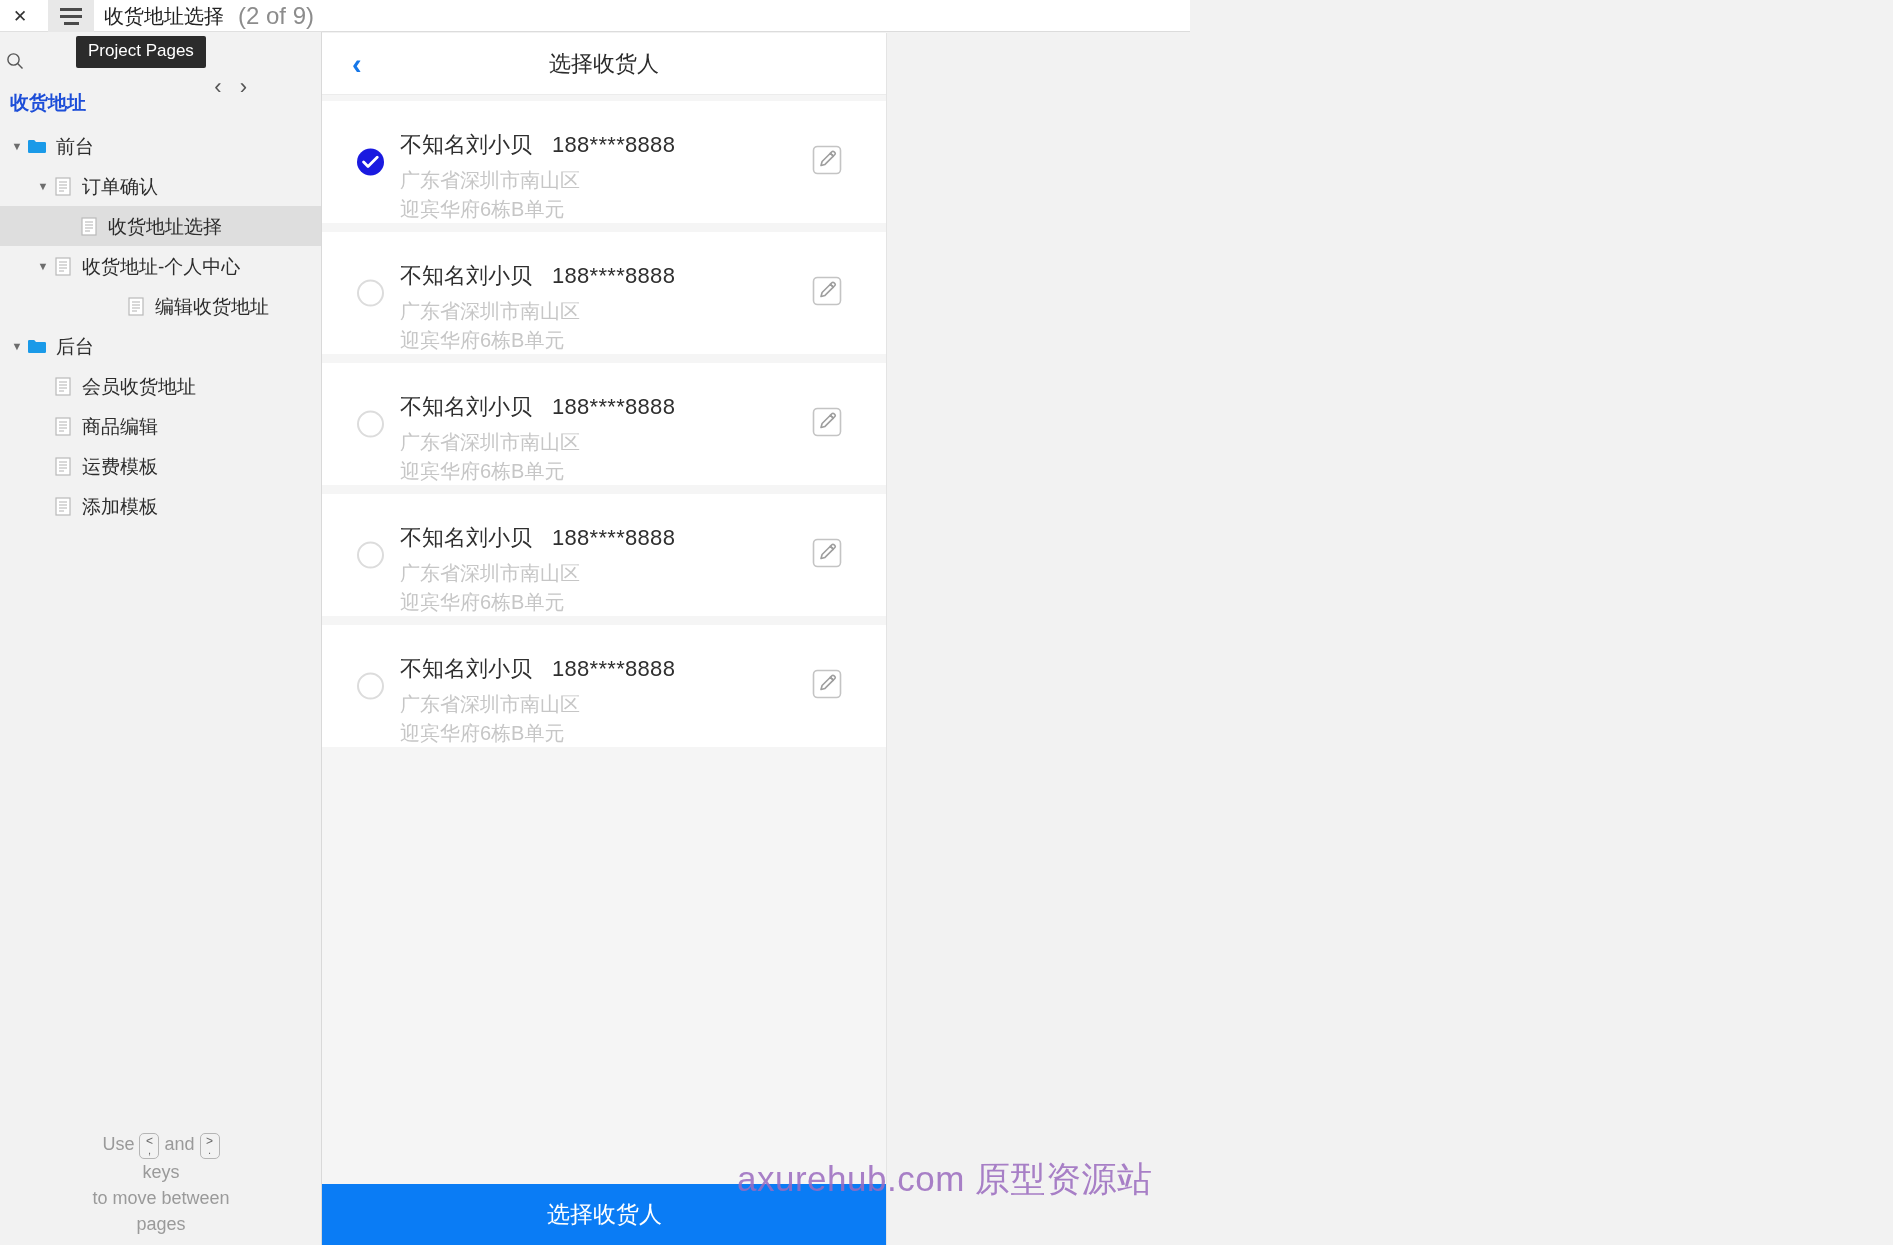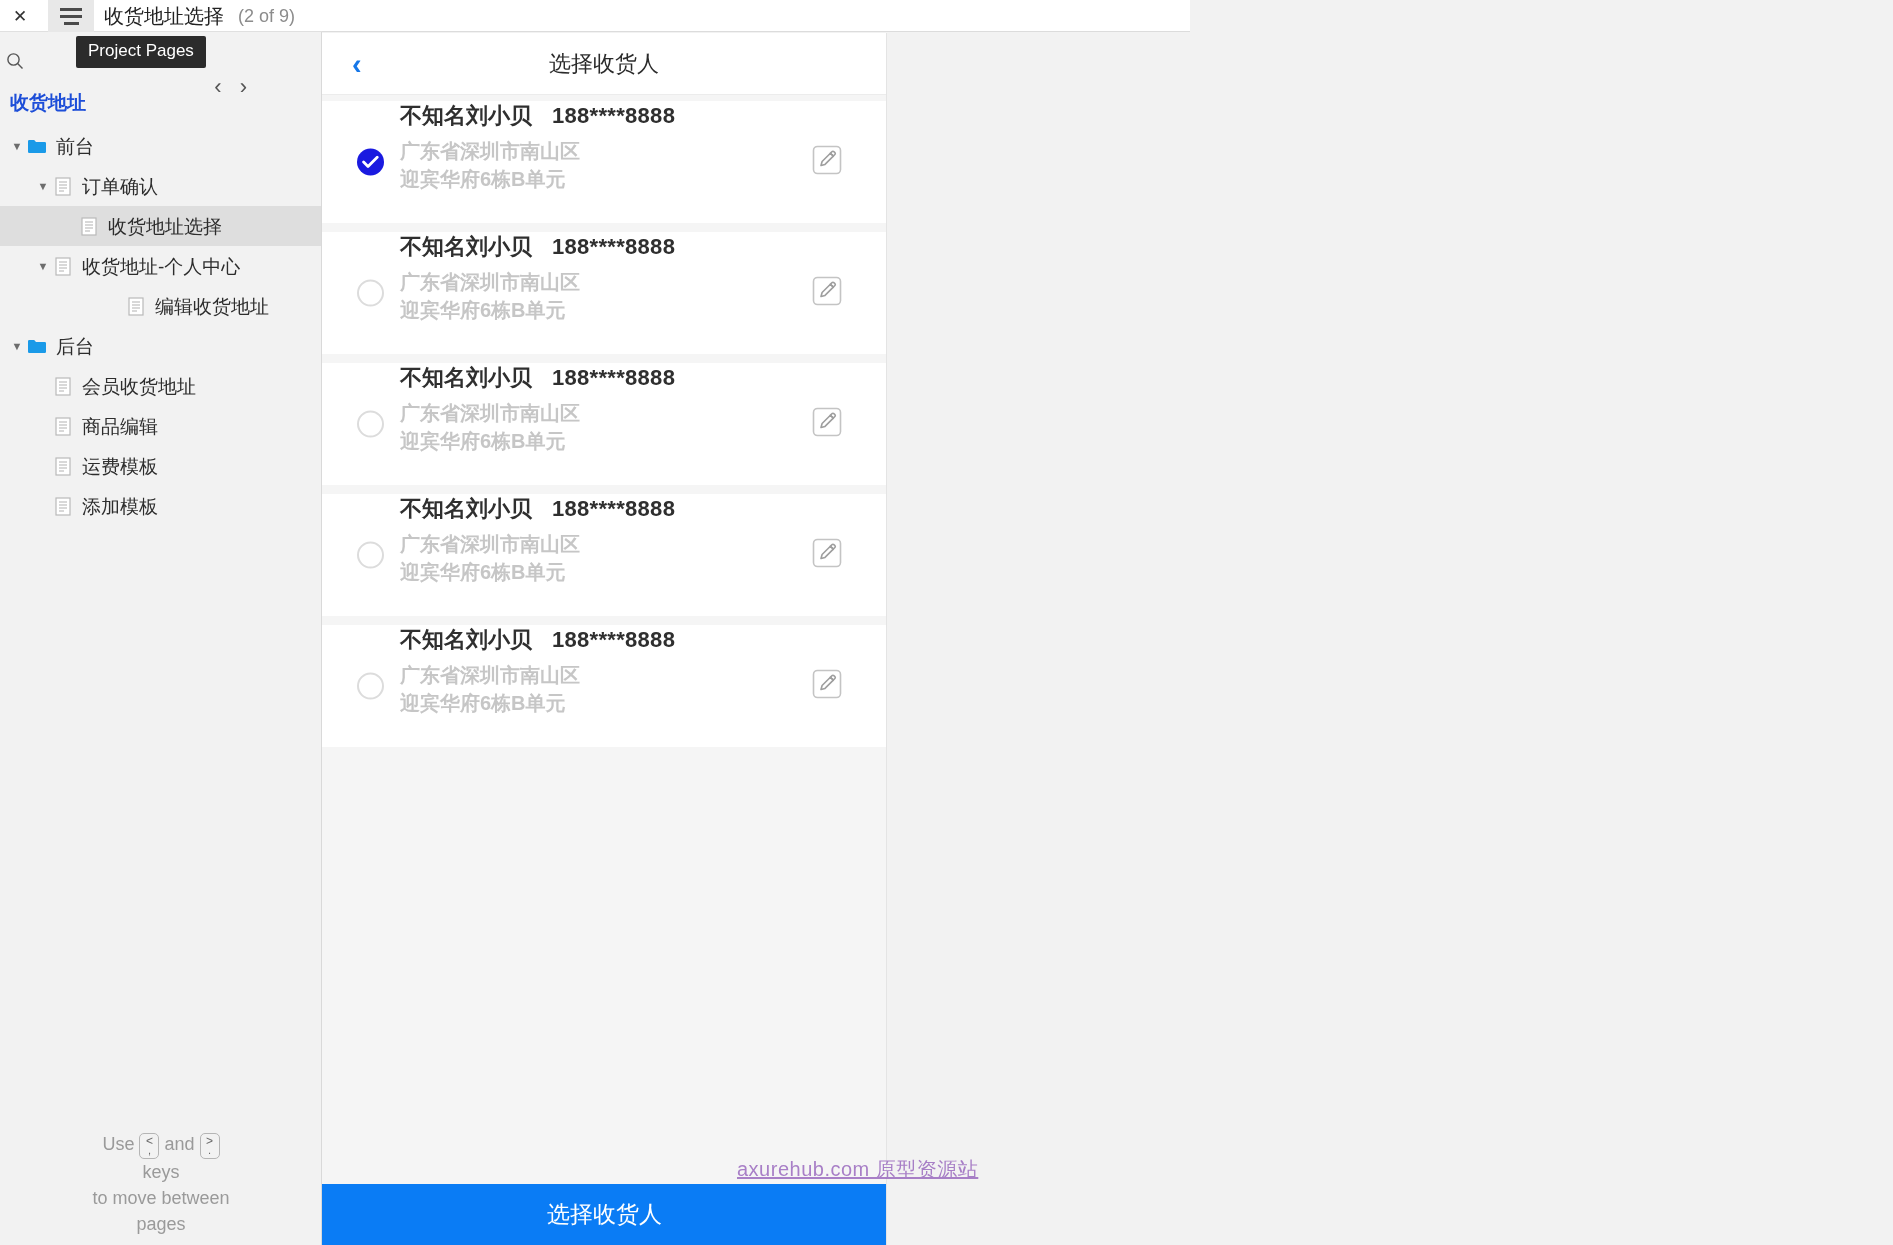--- a/index.html
+++ b/index.html
@@ -34,21 +34,21 @@
   .hamburger span {
     display: block; width: 22px; height: 3px; background: #4a4a4a; margin: 2px 0;
   }
   .hamburger span:nth-child(2) { width: 22px; }
   .hamburger span:nth-child(3) { width: 15px; }
   .page-title-top {
     position: absolute; left: 104px; top: 0; height: 32px;
     display: flex; align-items: center; gap: 14px;
     font-size: 20px; color: #222;
   }
-  .page-count { font-size: 18px; color: #8c8c8c; }
+  .page-count { font-size: 24px; color: #8c8c8c; }
 
   
   .tooltip {
     position: absolute; left: 76px; top: 36px;
     background: #2b2b2b; color: #fff;
     font-size: 17px; padding: 5px 12px 7px 12px;
     border-radius: 2px; white-space: nowrap;
     z-index: 40;
   }
 
@@ -123,23 +123,22 @@
   }
   .back-chevron {
     position: absolute; left: 30px; top: 50%; transform: translateY(-50%);
     color: #1677e8; font-size: 29px; font-weight: bold; line-height: 1;
   }
   .phone-header-title { font-size: 22px; color: #2b2b2b; }
 
   .addr-list { background: #f5f5f5; }
   .addr-card {
     position: relative; background: #fff; height: 122px;
-    display: flex; align-items: flex-start;
+    display: flex; align-items: flex-end;
     margin-bottom: 9px;
-    font-weight: bold;
   }
   .addr-card:first-child { margin-top: 6px; }
   .radio-wrap {
     position: absolute; left: 35px; top: 50%; transform: translateY(-50%);
   }
   .radio {
     width: 27px; height: 27px; border-radius: 50%;
     border: 2px solid #dcdcdc; background: #fff;
   }
   .radio.checked {
@@ -163,23 +162,23 @@
   .add-btn {
     position: absolute; left: 0; bottom: 0; width: 565px; height: 61px;
     background: #0a7cf5; color: #fff; font-size: 23px;
     display: flex; align-items: center; justify-content: center;
     border: none;
   }
 
   
   .watermark {
     position: absolute; left: 737px; top: 1156px;
-    font-size: 20px; color: #9b6bbf; opacity: .85;
+    font-size: 35px; color: #9b6bbf; opacity: .85;
     white-space: nowrap; letter-spacing: 0.5px;
-    z-index: 30; pointer-events: none; text-decoration: underline;
+    z-index: 30; pointer-events: none;
   }
 </style>
 </head>
 <body>
 
 <div class="app">
 
   <div class="topbar-wide"></div>
   <div class="topbar">
     <div class="close-btn">✕</div>

